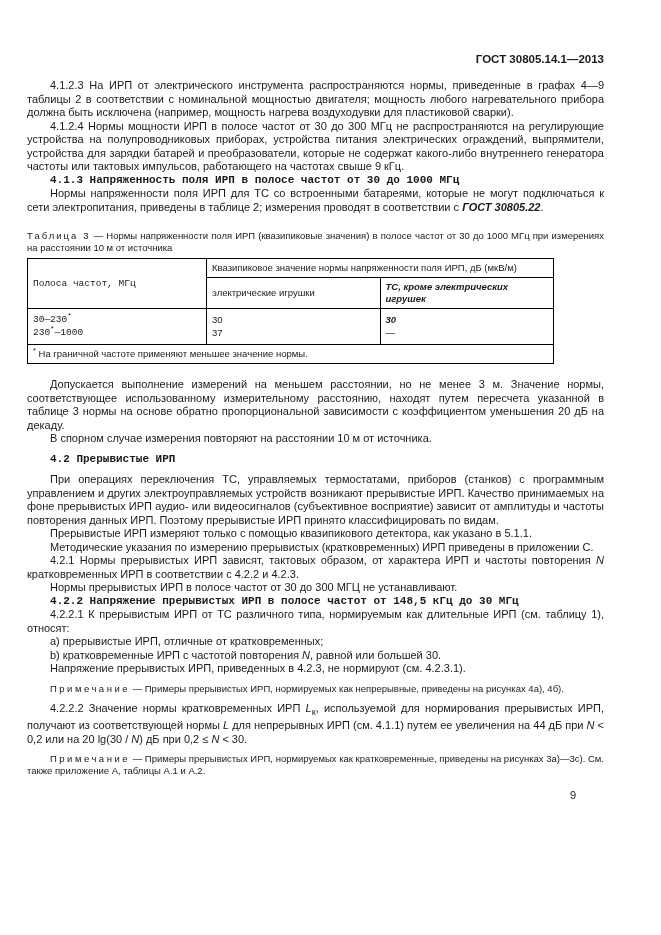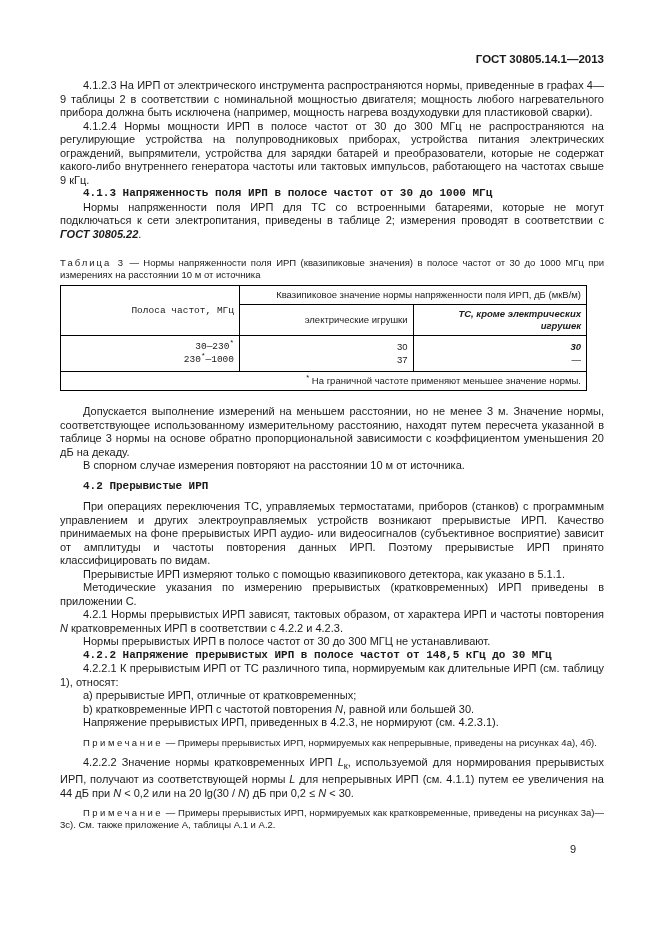--- a/index.html
+++ b/index.html
@@ -5,21 +5,21 @@
   html, body { margin: 0; padding: 0; background: #ffffff; }
   body {
     width: 661px; height: 935px;
     font-family: "Liberation Sans", sans-serif;
     color: #1a1a1a;
     overflow: hidden;
   }
   .page {
     box-sizing: border-box;
     width: 649px; height: 935px;
-    padding: 52px 45px 20px 60px;
+    padding: 52px 45px 20px 27px;
   }
   .doc-header {
     text-align: right;
     font-weight: bold;
     font-size: 11.5px;
     line-height: 14px;
     margin-bottom: 13px;
   }
   .body-text p {
     margin: 0;
@@ -45,21 +45,21 @@
   
   table.t3 {
     border-collapse: collapse;
     width: 527px;
     font-size: 9.5px;
     line-height: 12px;
     table-layout: fixed;
   }
   table.t3 td {
     border: 1px solid #000;
-    text-align: right;
+    text-align: left;
     vertical-align: middle;
     padding: 3px 5px;
   }
   td.sep { border-bottom-width: 2px; }
   .c1 { width: 168px; font-family: Liberation Mono, monospace; }
   .c2 { width: 172px; }
   .c3 { width: 187px; }
   .data-cell { padding: 4px 5px 5px 5px !important; line-height: 13px; }
   .ts-col { font-weight: bold; font-style: italic; }
   td.ftn-cell {

